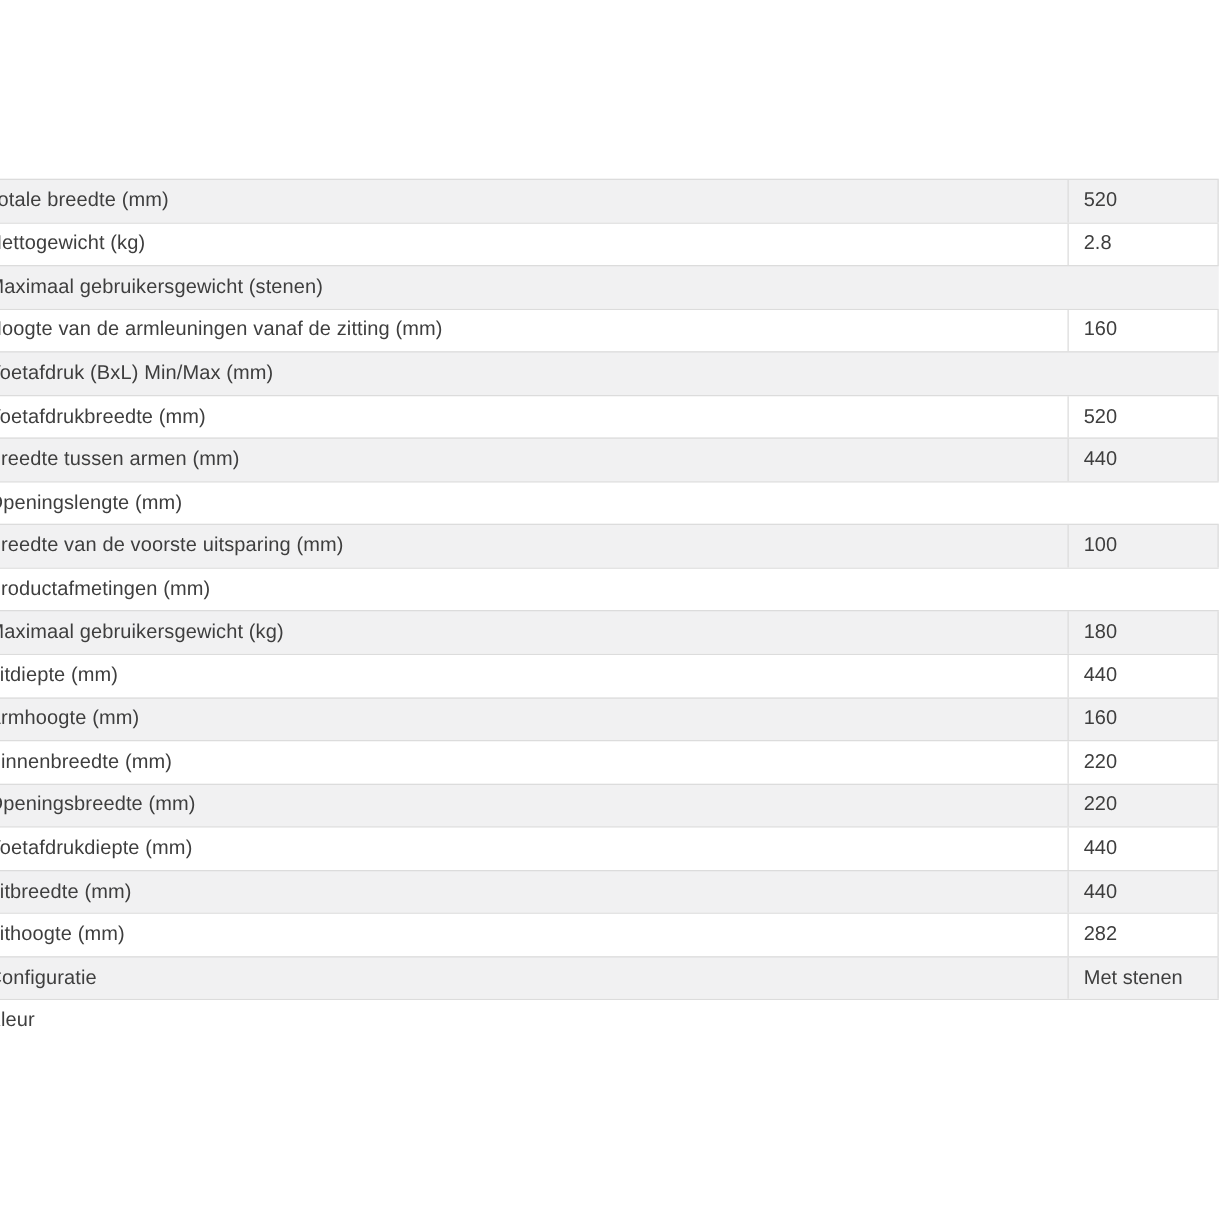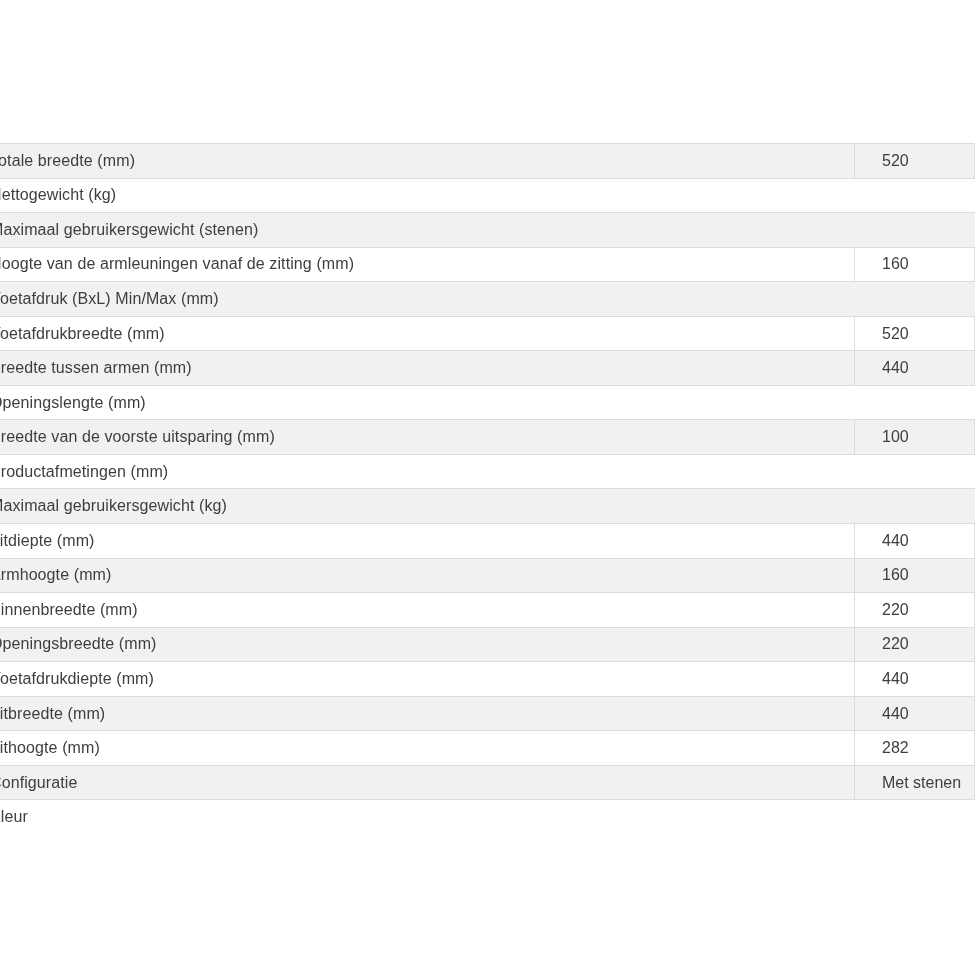--- a/index.html
+++ b/index.html
@@ -48,37 +48,38 @@
     align-items:center;
     white-space:nowrap;
     overflow:hidden;
     letter-spacing:0.1px;
   }
   .cell-value{
     flex:0 0 121px;
     box-sizing:border-box;
     border-left:1px solid var(--border-color);
     border-right:1px solid var(--border-color);
-    padding-left:27px;
+    padding-left:12px;
     display:flex;
     align-items:center;
     white-space:nowrap;
   }
 </style>
 </head>
 <body>
 
 <div class="page">
   <div class="spec-table">
       <div class="row">
         <div class="cell-label">Totale breedte (mm)</div>
         <div class="cell-value">520</div>
       </div>
       <div class="row">
         <div class="cell-label">Nettogewicht (kg)</div>
+        <div class="cell-value">2.8</div>
       </div>
       <div class="row">
         <div class="cell-label">Maximaal gebruikersgewicht (stenen)</div>
       </div>
       <div class="row">
         <div class="cell-label">Hoogte van de armleuningen vanaf de zitting (mm)</div>
         <div class="cell-value">160</div>
       </div>
       <div class="row">
         <div class="cell-label">Voetafdruk (BxL) Min/Max (mm)</div>
@@ -96,20 +97,21 @@
       </div>
       <div class="row">
         <div class="cell-label">Breedte van de voorste uitsparing (mm)</div>
         <div class="cell-value">100</div>
       </div>
       <div class="row">
         <div class="cell-label">Productafmetingen (mm)</div>
       </div>
       <div class="row">
         <div class="cell-label">Maximaal gebruikersgewicht (kg)</div>
+        <div class="cell-value">180</div>
       </div>
       <div class="row">
         <div class="cell-label">Zitdiepte (mm)</div>
         <div class="cell-value">440</div>
       </div>
       <div class="row">
         <div class="cell-label">Armhoogte (mm)</div>
         <div class="cell-value">160</div>
       </div>
       <div class="row">

